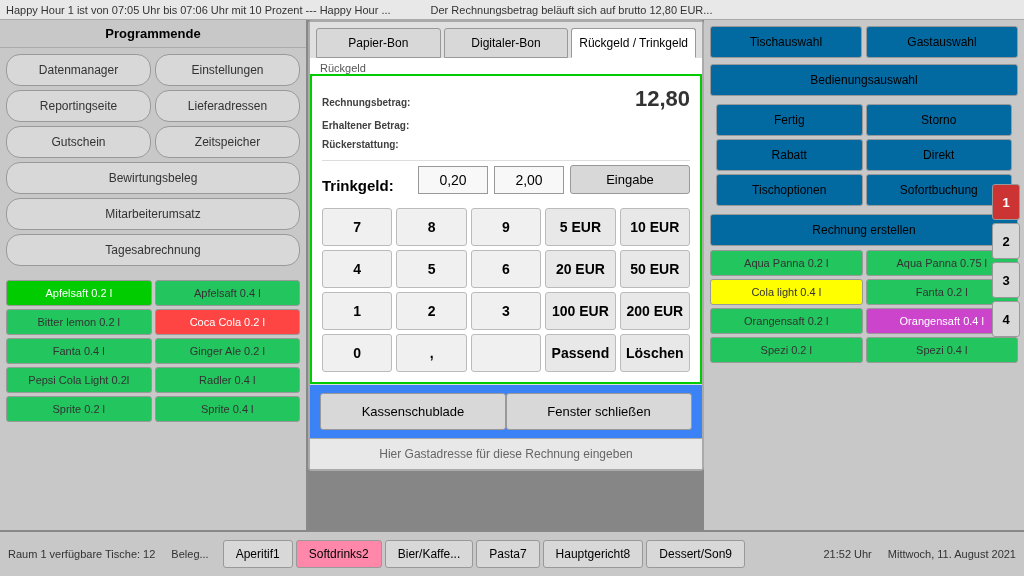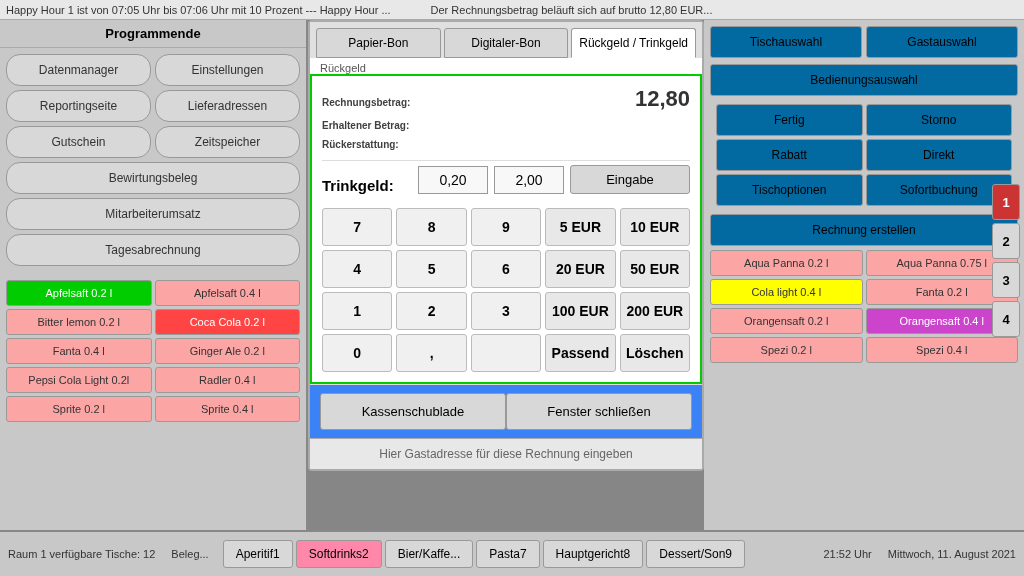--- a/index.html
+++ b/index.html
@@ -73,21 +73,21 @@
     
     .items-grid {
       display: grid;
       grid-template-columns: 1fr 1fr;
       gap: 3px;
       padding: 4px 6px;
       margin-top: 4px;
     }
 
     .item-btn {
-      background: #fca5a5;
+      background: #22c55e;
       border: 1px solid #999;
       border-radius: 3px;
       padding: 6px 4px;
       text-align: center;
       cursor: pointer;
       font-size: 11px;
       color: #333;
     }
 
     .item-btn.green { background: #00cc00; color: #fff; }

